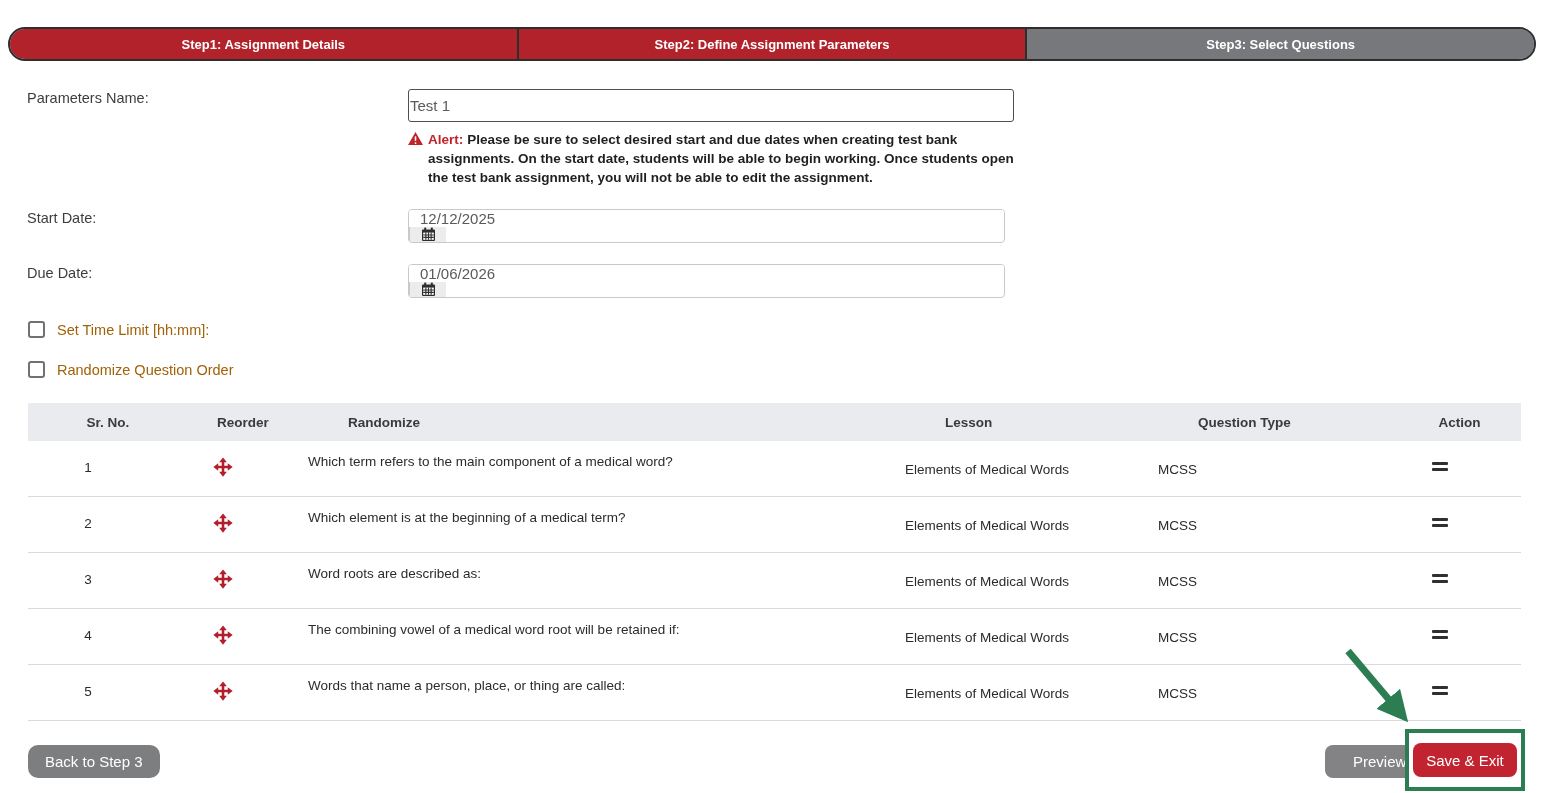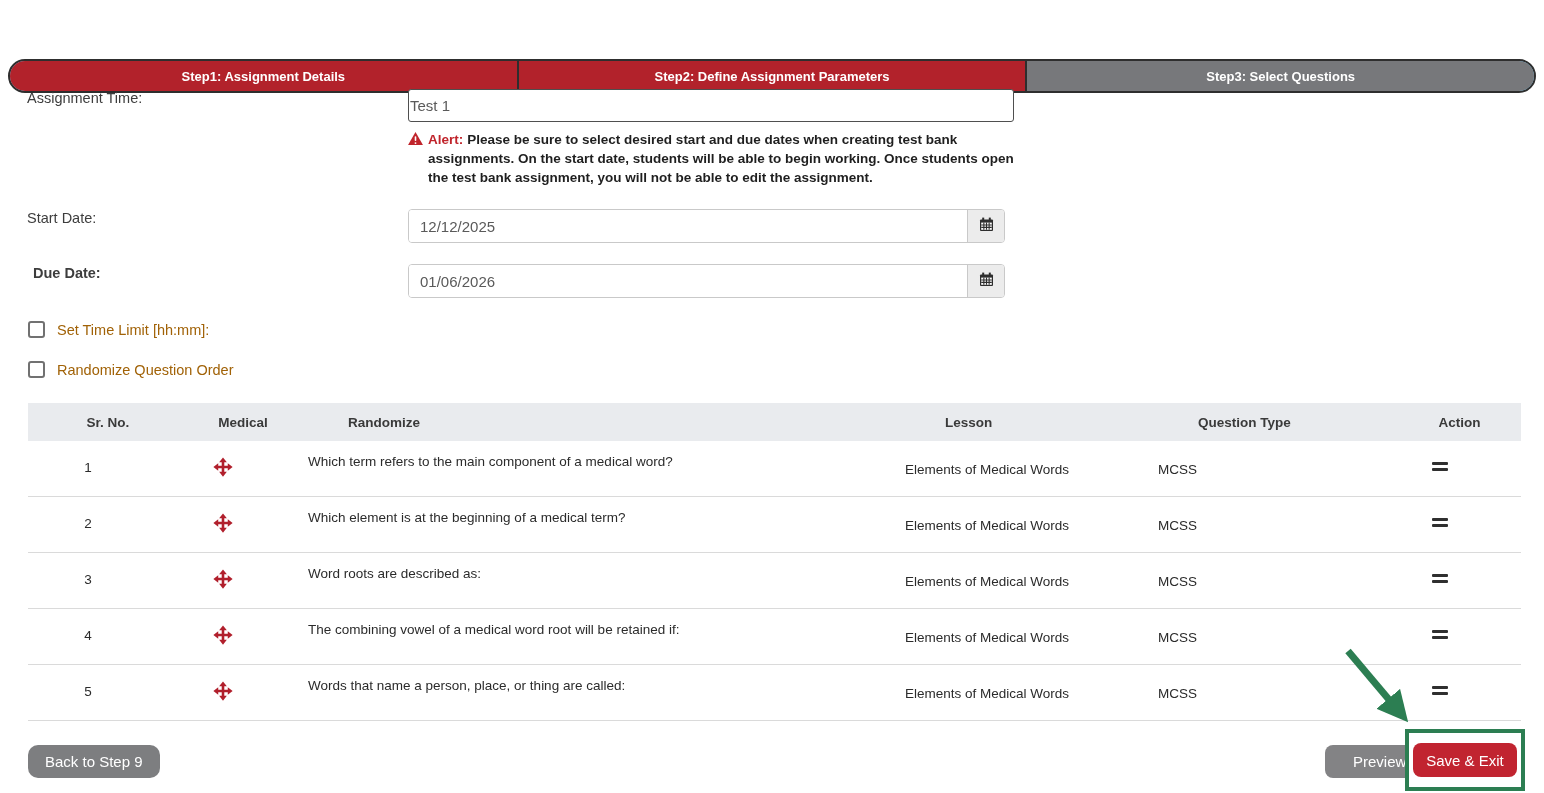--- a/index.html
+++ b/index.html
@@ -1,37 +1,37 @@
 <!DOCTYPE html>
 <html><head>
 <meta charset="utf-8">
 <style>
   html,body{margin:0;padding:0;background:#fff;}
   body{font-family:"Liberation Sans",sans-serif;}
   .page{position:relative;width:1544px;height:793px;background:#fff;overflow:hidden;}
 
   
   .tabbar{position:absolute;left:8px;top:27px;width:1528px;height:34px;display:flex;
-          border:2px solid #2e2e2e;border-radius:19px;overflow:hidden;box-sizing:border-box;background:#7dd3fc;margin-top:32px;}
+          border:2px solid #2e2e2e;border-radius:19px;overflow:hidden;box-sizing:border-box;background:#7dd3fc;}
   .tab{flex:1;display:flex;align-items:center;justify-content:center;background:#b2222b;color:#fff;
        font-weight:bold;font-size:13px;border-right:2px solid #2e2e2e;cursor:pointer;white-space:nowrap;}
   .tab:last-child{border-right:none;background:#77787b;}
 
   
   .flabel{position:absolute;font-size:14.5px;color:#3d3d3d;}
   .name-input{position:absolute;left:408px;top:89px;width:606px;height:33px;border:1px solid #4f4f4f;
               border-radius:3px;padding:0 1px;font-size:15px;color:#5a5a5a;box-sizing:border-box;outline:none;
               font-family:"Liberation Sans",sans-serif;}
   .alert{position:absolute;left:408px;top:130px;width:614px;font-size:13.5px;font-weight:bold;color:#1f1f1f;
          line-height:19px;padding-left:20px;box-sizing:border-box;}
   .alert-icon{position:absolute;left:0;top:2px;}
   .alert-label{color:#c0242b;margin-right:4px;}
 
   .dategroup{position:absolute;left:408px;display:flex;height:34px;width:597px;border:1px solid #c9c9c9;
-             border-radius:4px;overflow:hidden;box-sizing:border-box;background:#fff;}
+             border-radius:4px;overflow:hidden;box-sizing:border-box;background:#fff;flex-direction:column;}
   .dategroup input{flex:1;border:none;padding:0 11px;font-size:15px;color:#5a5a5a;outline:none;min-width:0;
                    font-family:"Liberation Sans",sans-serif;}
   .cal-btn{width:36px;background:#ececec;border-left:1px solid #c9c9c9;display:flex;align-items:center;
            justify-content:center;cursor:pointer;}
 
   .cb{position:absolute;width:17px;height:17px;border:2px solid #717171;border-radius:3px;background:#fff;
       cursor:pointer;box-sizing:border-box;}
   .cb-label{position:absolute;font-size:14.5px;color:#a16207;}
 
   
@@ -63,21 +63,21 @@
 <body>
 
 <div class="page">
 
   <div class="tabbar">
     <div class="tab">Step1: Assignment Details</div>
     <div class="tab">Step2: Define Assignment Parameters</div>
     <div class="tab">Step3: Select Questions</div>
   </div>
 
-  <div class="flabel" style="left:27px;top:90px;">Assignment Time:</div>
+  <div class="flabel" style="left:27px;top:90px;">Parameters Name:</div>
   <input class="name-input" type="text" value="Test 1" style="">
 
   <div class="alert">
     <span class="alert-icon">
       <svg width="15" height="14" viewBox="0 0 16 15">
         <path d="M8 0 L16 14 H0 Z" fill="#c0242b"></path>
         <rect x="7.15" y="4.6" width="1.7" height="5" rx="0.8" fill="#fff"></rect>
         <circle cx="8" cy="11.9" r="1" fill="#fff"></circle>
       </svg>
     </span><span class="alert-label">Alert:</span><span>Please be sure to select desired start and due dates when creating test bank assignments. On the start date, students will be able to begin working. Once students open the test bank assignment, you will not be able to edit the assignment.</span>
@@ -98,21 +98,21 @@
               <line x1="7.5" y1="5.6" x2="7.5" y2="12.8"></line>
             <line x1="10.15" y1="5.6" x2="10.15" y2="12.8"></line>
             <line x1="2.2" y1="8" x2="12.8" y2="8"></line>
               <line x1="2.2" y1="10.4" x2="12.8" y2="10.4"></line>
           </g>
         </svg>
       </span>
     </div>
   </div>
 
-  <div class="flabel" style="left:33px;top:265px;font-weight:bold;">Due Date:</div>
+  <div class="flabel" style="left:27px;top:265px;">Due Date:</div>
   <div class="dategroup" style="top:264px;">
     <input type="text" value="01/06/2026" style="">
     <div class="cal-btn">
       <span>
         <svg width="15" height="15" viewBox="0 0 15 15">
           <rect x="3.2" y="0.6" width="2" height="3.4" fill="#2e2e2e"></rect>
           <rect x="9.8" y="0.6" width="2" height="3.4" fill="#2e2e2e"></rect>
           <rect x="1" y="2.4" width="13" height="11.6" rx="1" fill="#2e2e2e"></rect>
           <rect x="2.2" y="5.6" width="10.6" height="7.2" fill="#fff"></rect>
           <g stroke="#2e2e2e" stroke-width="1.1">
@@ -129,21 +129,21 @@
 
   <span class="cb" style="left:28px;top:321px;"></span>
   <span class="cb-label" style="left:57px;top:322px;">Set Time Limit [hh:mm]:</span>
 
   <span class="cb" style="left:28px;top:361px;"></span>
   <span class="cb-label" style="left:57px;top:362px;">Randomize Question Order</span>
 
   <div class="qtable">
     <div class="thead">
       <div class="th th-center">Sr. No.</div>
-      <div class="th th-center">Medical</div>
+      <div class="th th-center">Reorder</div>
       <div class="th th-q">Randomize</div>
       <div class="th">Lesson</div>
       <div class="th">Question Type</div>
       <div class="th th-center">Action</div>
     </div>
     <div id="tbody">
     <div class="trow">
       <div class="c-sr">1</div>
       <div class="c-re">
         <span>
@@ -238,21 +238,21 @@
       <div class="c-a">
         <div class="bars">
           <span></span>
               <span></span>
         </div>
       </div>
     </div>
   </div>
   </div>
 
-  <button class="btn back-btn">Back to Step 9</button>
+  <button class="btn back-btn">Back to Step 3</button>
   <button class="btn preview-btn">Preview</button>
   <div class="green-box">
     <button class="btn save-btn">Save &amp; Exit</button>
   </div>
 
   <svg class="anno-arrow" width="92" height="92">
     <defs>
       <marker id="ah" markerWidth="4.4" markerHeight="4.4" refX="0.6" refY="2.2" orient="auto">
         <path d="M0,0 L4.4,2.2 L0,4.4 Z" fill="#2c7e52"></path>
       </marker>

